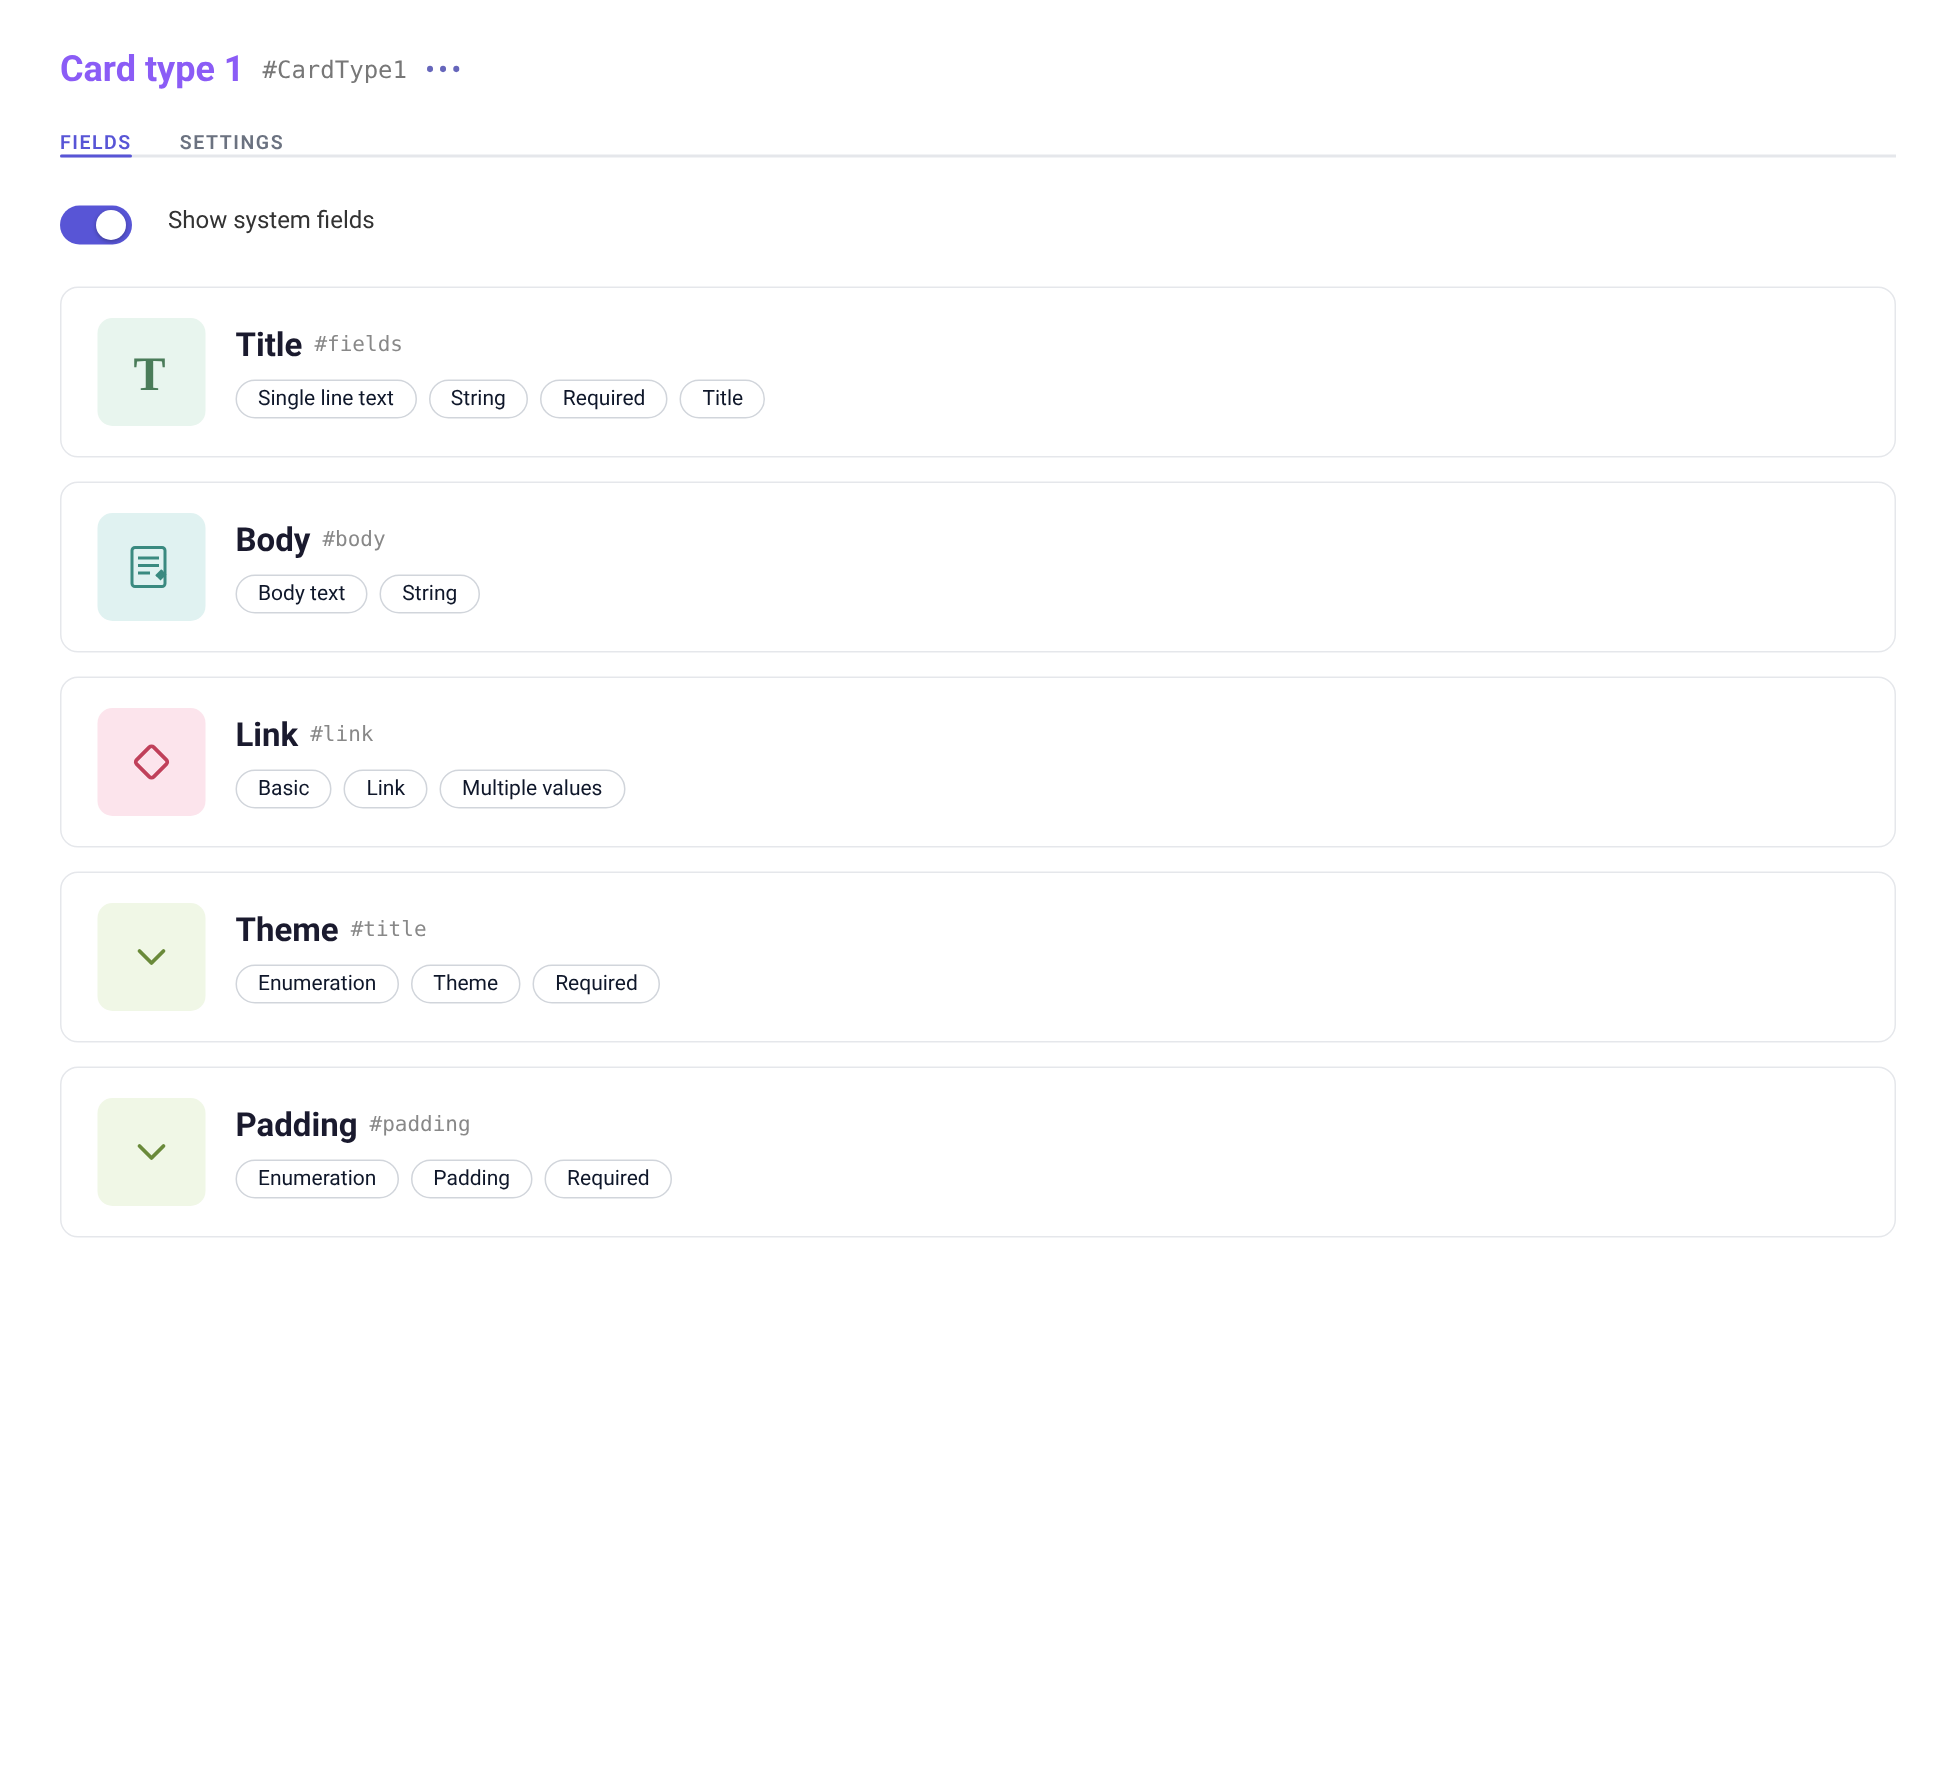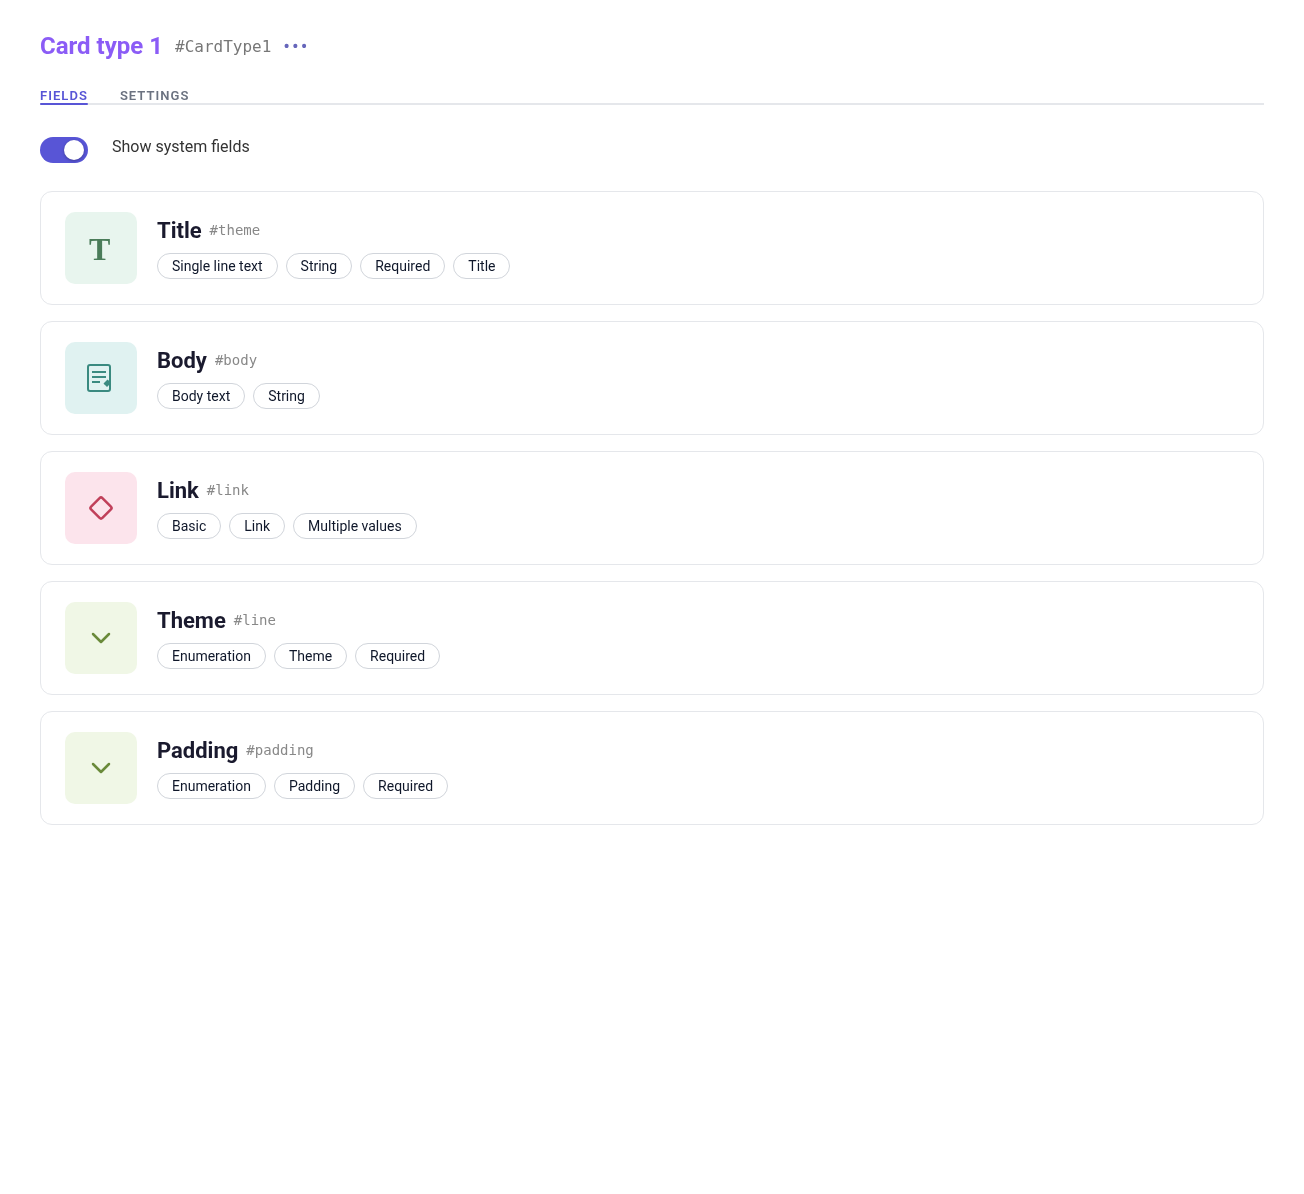--- a/index.html
+++ b/index.html
@@ -183,21 +183,21 @@
 <div id="fields-container">
     <div class="field-card">
     <div class="icon-box green-light">
       <svg width="32" height="36" viewBox="0 0 32 36" fill="none">
         <text x="4" y="30" font-size="32" font-family="Georgia, serif" font-weight="700" fill="#4a7c59">T</text>
       </svg>
     </div>
     <div class="field-info">
       <div class="field-name">
         Title
-        <span class="field-hash">#theme</span>
+        <span class="field-hash">#fields</span>
       </div>
       <div class="field-tags">
         <span class="tag">Single line text</span>
           <span class="tag">String</span>
           <span class="tag">Required</span>
           <span class="tag">Title</span>
       </div>
     </div>
   </div>
     <div class="field-card">
@@ -242,21 +242,21 @@
   </div>
     <div class="field-card">
     <div class="icon-box lime-light">
       <svg width="36" height="36" viewBox="0 0 36 36" fill="none">
         <polyline points="10,14 18,22 26,14" stroke="#6a8a3a" stroke-width="2.5" stroke-linecap="round" stroke-linejoin="round" fill="none"></polyline>
       </svg>
     </div>
     <div class="field-info">
       <div class="field-name">
         Theme
-        <span class="field-hash">#line</span>
+        <span class="field-hash">#title</span>
       </div>
       <div class="field-tags">
         <span class="tag">Enumeration</span>
           <span class="tag">Theme</span>
           <span class="tag">Required</span>
       </div>
     </div>
   </div>
     <div class="field-card">
     <div class="icon-box lime-light">

